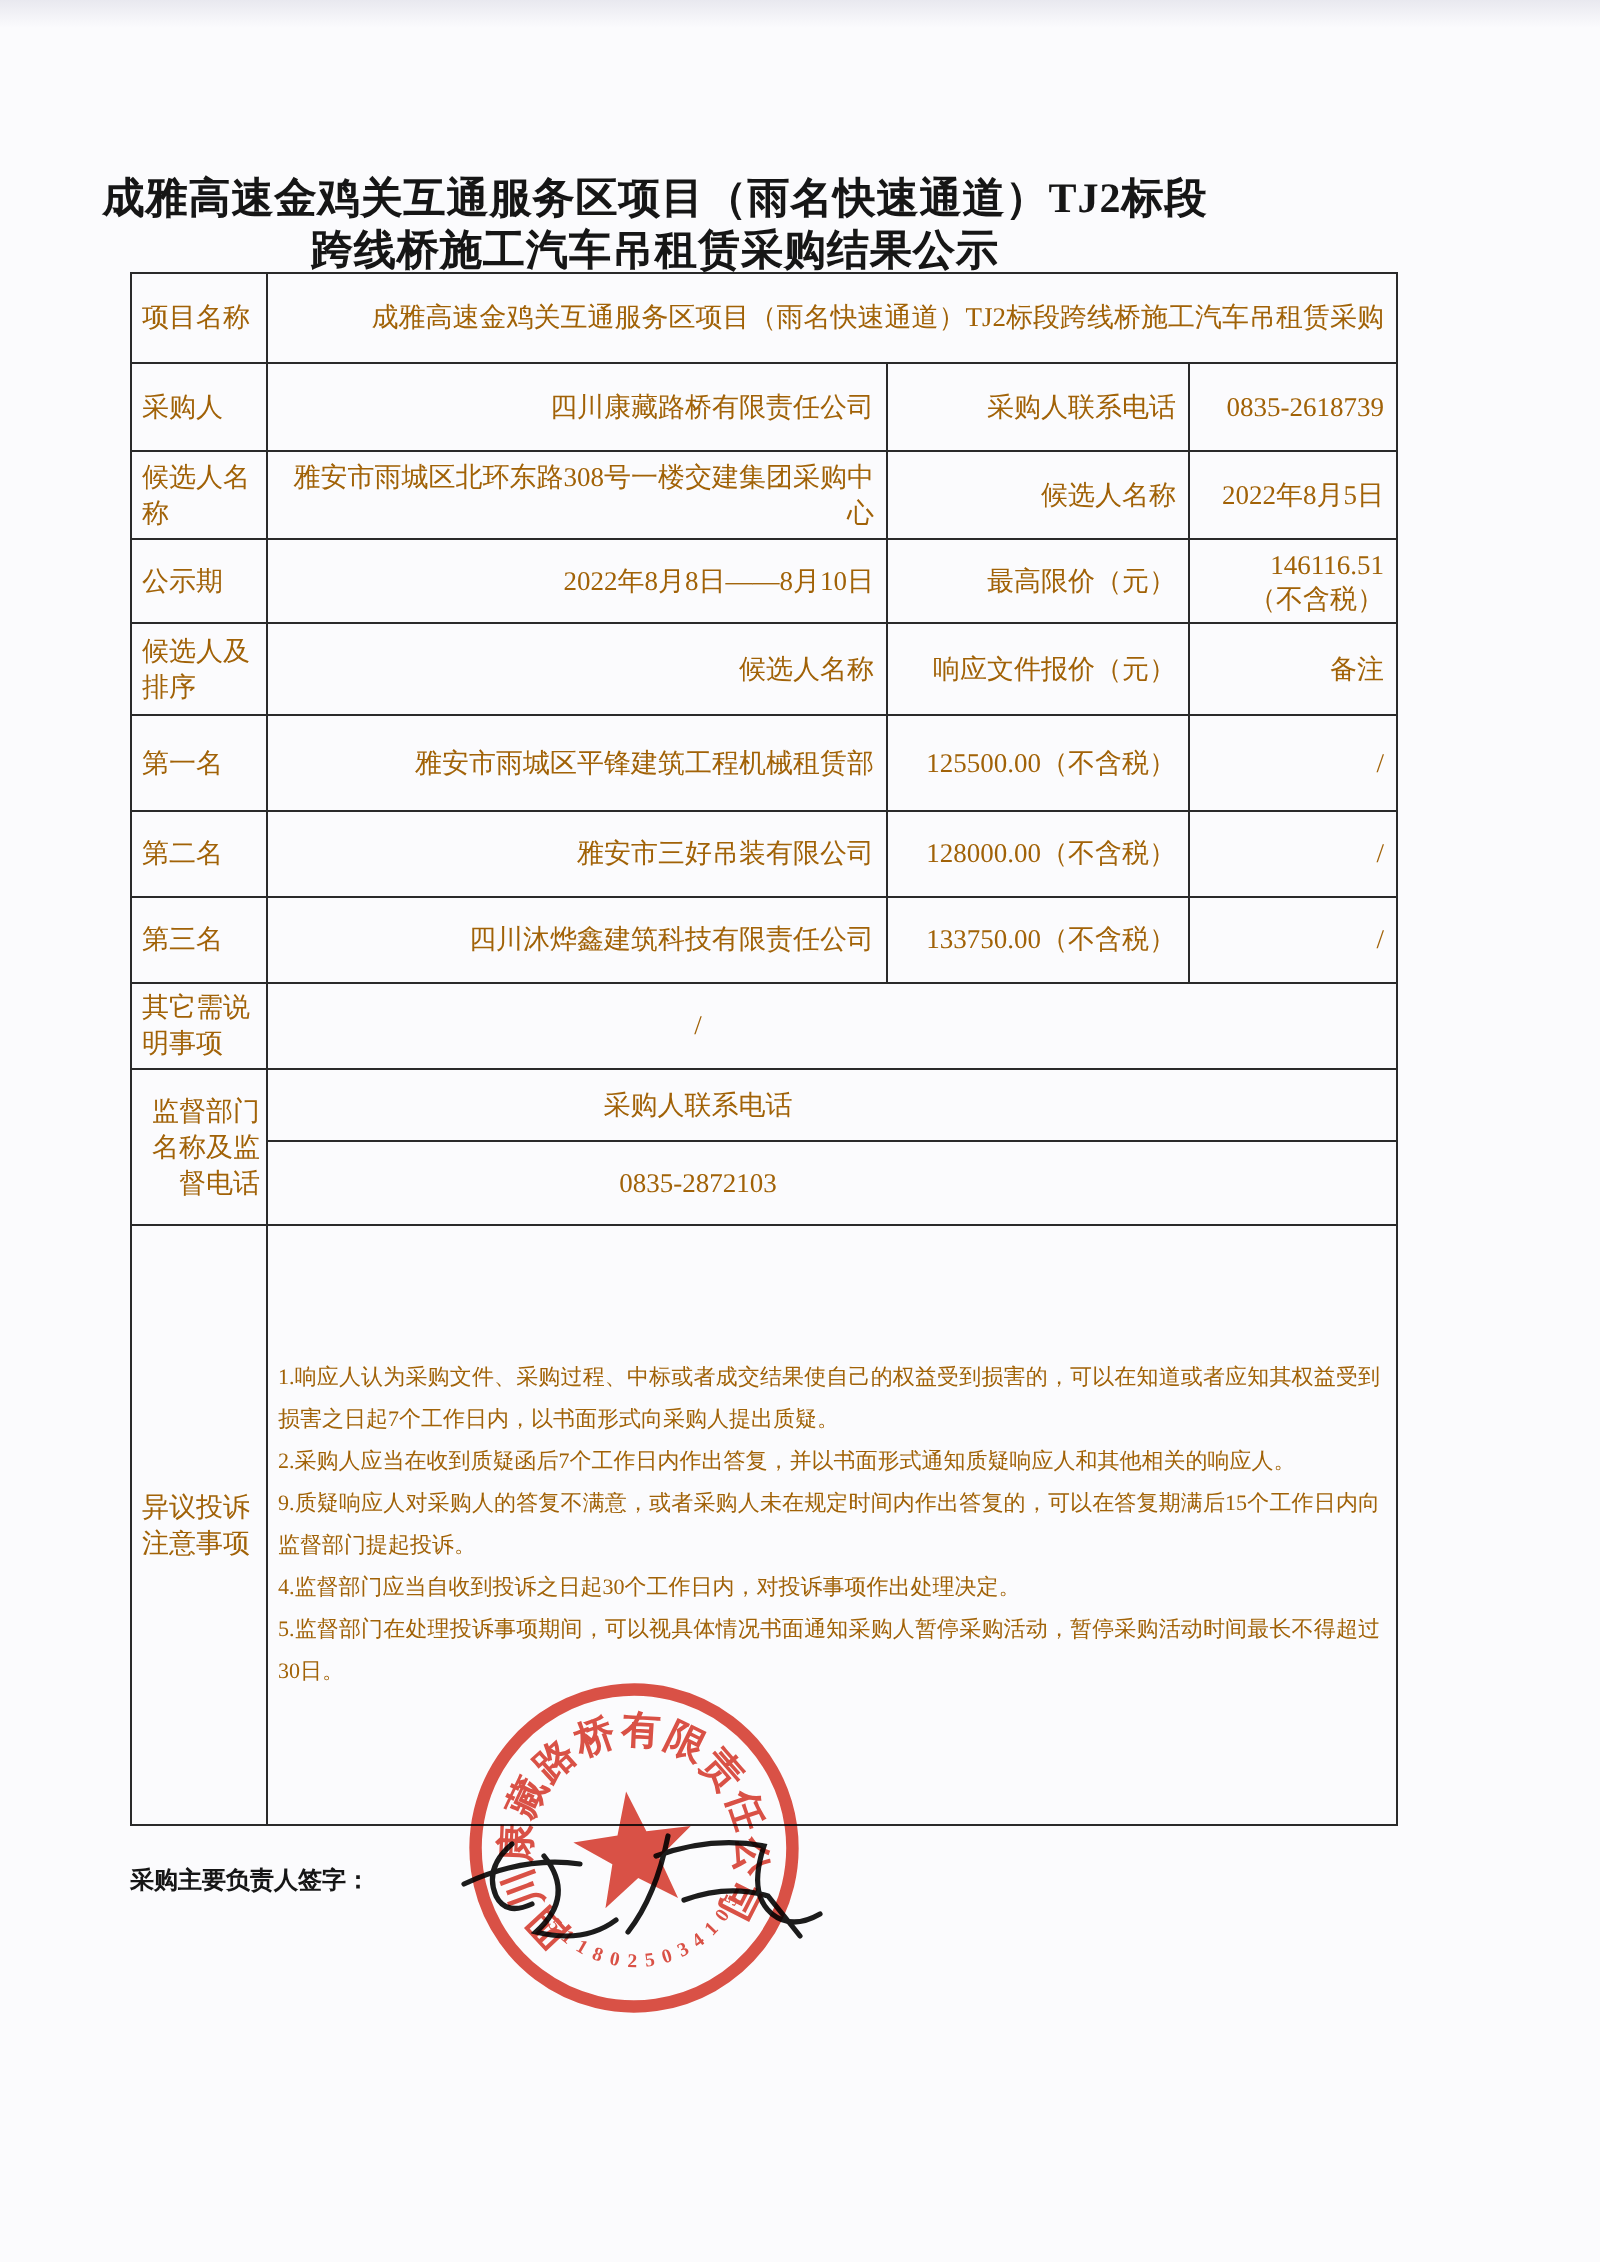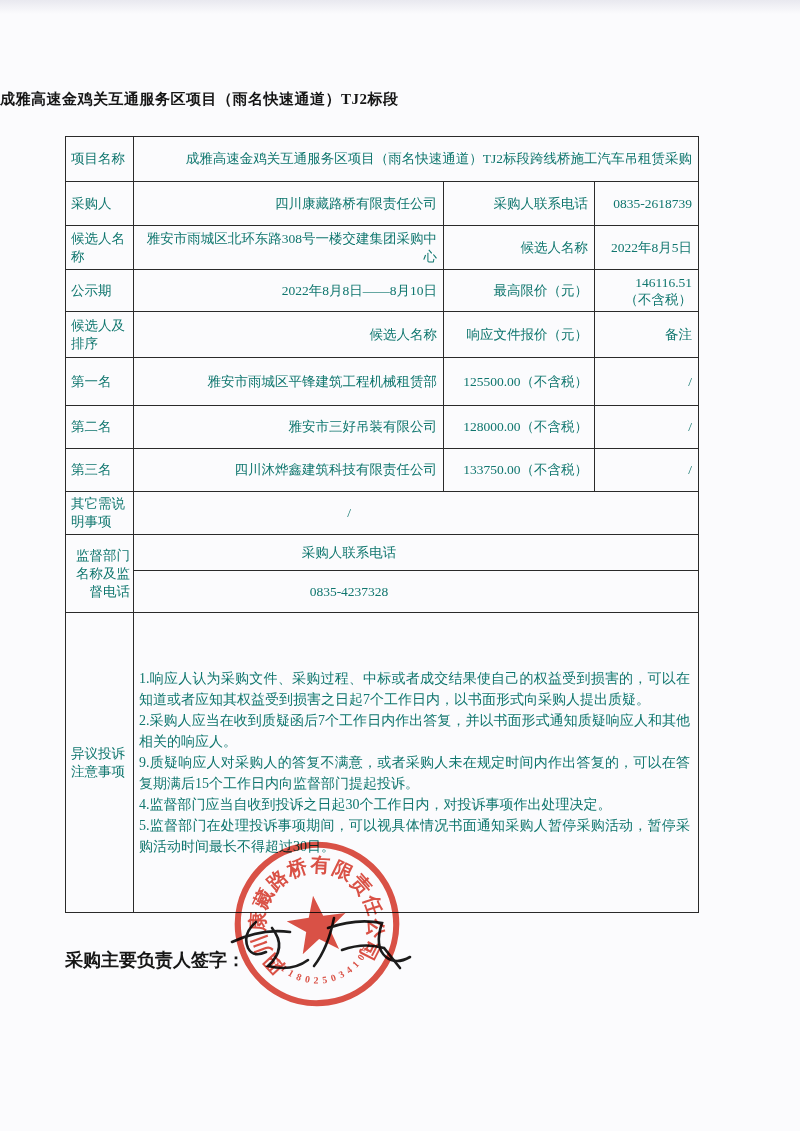--- a/index.html
+++ b/index.html
@@ -4,50 +4,51 @@
 <style>
   html,body{margin:0;padding:0;}
   body{
     width:800px;height:1131px;position:relative;overflow:hidden;
     background:#fbfbfd;
     font-family:"Liberation Serif","DejaVu Serif",serif;
     color:#161616;
   }
   .scan-noise{position:absolute;top:0;left:0;width:800px;height:14px;
     background:linear-gradient(180deg,rgba(210,210,222,.45),rgba(255,255,255,0));}
-  .doc-title{position:absolute;top:86px;left:0;width:655px;
-    font-size:15px;font-weight:bold;line-height:26px;letter-spacing:.5px;}
+  .doc-title{position:absolute;top:86px;left:0;width:655px;text-align:center;
+    font-size:21px;font-weight:bold;line-height:26px;letter-spacing:.5px;}
   table.doc-table{position:absolute;left:65px;top:136px;border-collapse:collapse;
     table-layout:fixed;width:633px;}
   .doc-table td{border:1.6px solid #2a2a2a;font-size:13.5px;line-height:18px;
-    padding:2px 6px;vertical-align:middle;color:#0f766e;}
+    padding:2px 6px;vertical-align:middle;color:#a16207;}
   .c1{width:68px;} .c2{width:310px;} .c3{width:151px;} .c4{width:104px;}
   .h45{height:45px}.h44{height:44px}.h43{height:43px}.h42{height:42px}
   .h46{height:46px}.h48{height:48px}.h36{height:36px}.h300{height:300px}
   td.lab{text-align:left;white-space:pre-line;padding-left:5px;padding-right:3px;}
   td.lab-c{text-align:right;white-space:pre-line;padding:2px 3px;}
   td.val{text-align:right;}
   td.ctr{text-align:right;}
   td.ctr-shift{text-align:center;padding-right:140px;}
   td.pre{white-space:pre-line;line-height:17px;}
   td.obj-cell{padding:6px 8px 6px 5px;}
-  .obj-item{font-size:14px;line-height:21px;text-align:justify;}
-  .sig-label{position:absolute;left:65px;top:932px;font-size:18px;font-weight:600;margin-top:16px;}
+  .obj-item{font-size:11px;line-height:21px;text-align:justify;}
+  .sig-label{position:absolute;left:65px;top:932px;font-size:12px;font-weight:600;}
   .signature{position:absolute;left:222px;top:900px;z-index:3;}
   .seal{position:absolute;left:228px;top:835px;width:178px;height:178px;z-index:4;
     transform:rotate(-8deg);mix-blend-mode:multiply;opacity:.88;}
   .seal text{font-family:"Liberation Serif","DejaVu Serif",serif;}
 </style>
 </head>
 <body>
 
 <div class="scan-noise"></div>
 
 <div class="doc-title">
   <div>成雅高速金鸡关互通服务区项目（雨名快速通道）TJ2标段</div>
+  <div>跨线桥施工汽车吊租赁采购结果公示</div>
 </div>
 
 <table class="doc-table">
   <colgroup>
       <col class="c1">
       <col class="c2">
       <col class="c3">
       <col class="c4">
     </colgroup>
   <tbody>
@@ -104,21 +105,21 @@
 明事项</td>
     <td class="ctr-shift" colspan="3">/</td>
   </tr>
   <tr class="h36">
     <td class="lab-c" rowspan="2">监督部门
 名称及监
 督电话</td>
     <td class="ctr-shift" colspan="3">采购人联系电话</td>
   </tr>
   <tr class="h42">
-    <td class="ctr-shift" colspan="3">0835-4237328</td>
+    <td class="ctr-shift" colspan="3">0835-2872103</td>
   </tr>
   <tr class="h300">
     <td class="lab">异议投诉
 注意事项</td>
     <td class="obj-cell" colspan="3">
       <div class="obj-item">1.响应人认为采购文件、采购过程、中标或者成交结果使自己的权益受到损害的，可以在知道或者应知其权益受到损害之日起7个工作日内，以书面形式向采购人提出质疑。</div>
       <div class="obj-item">2.采购人应当在收到质疑函后7个工作日内作出答复，并以书面形式通知质疑响应人和其他相关的响应人。</div>
       <div class="obj-item">9.质疑响应人对采购人的答复不满意，或者采购人未在规定时间内作出答复的，可以在答复期满后15个工作日内向监督部门提起投诉。</div>
       <div class="obj-item">4.监督部门应当自收到投诉之日起30个工作日内，对投诉事项作出处理决定。</div>
       <div class="obj-item">5.监督部门在处理投诉事项期间，可以视具体情况书面通知采购人暂停采购活动，暂停采购活动时间最长不得超过30日。</div>

